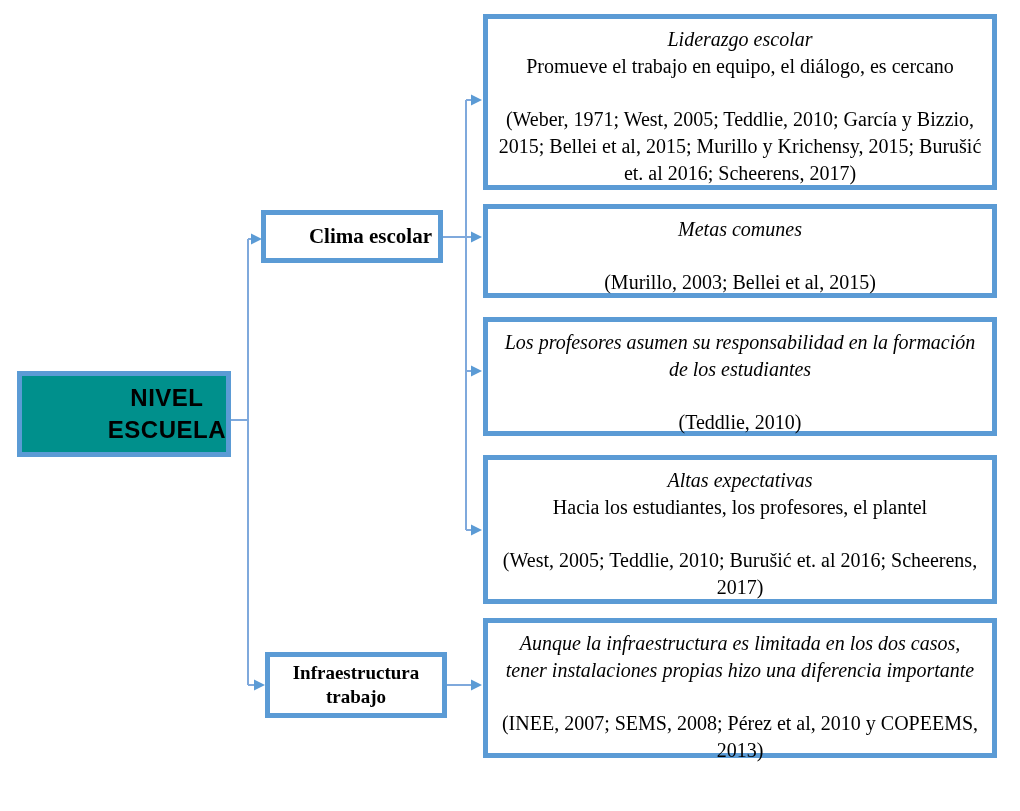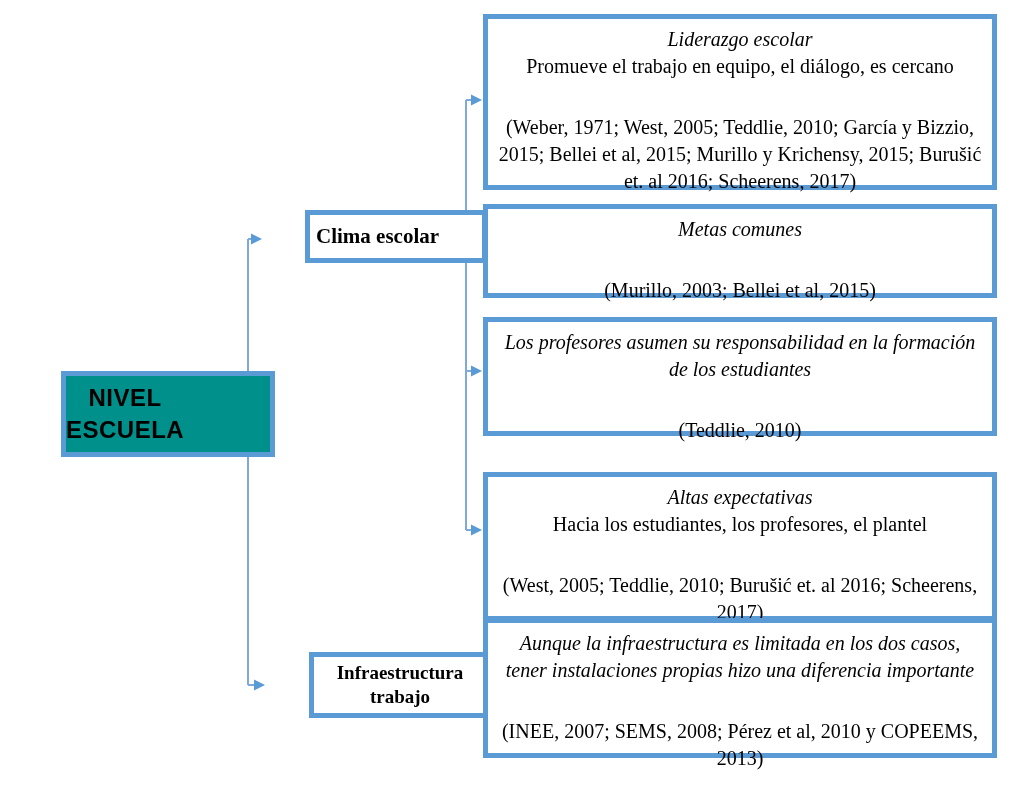--- a/index.html
+++ b/index.html
@@ -32,23 +32,22 @@
     stroke-width: 2;
   }
   svg.connectors polygon { fill: var(--arrowhead); }
 
   .node {
     position: absolute;
     border: 5px solid var(--node-border);
     background: #ffffff;
     display: flex;
     align-items: center;
-    justify-content: flex-start;
+    justify-content: flex-end;
     text-align: center;
-    margin-left: 44px;
   }
   .root-node {
     left: 17px; top: 371px; width: 214px; height: 86px;
     background: var(--root-fill);
     font-family: "Liberation Sans", sans-serif;
     font-weight: bold;
     font-size: 24px;
     line-height: 1.35;
     letter-spacing: 0.5px;
     white-space: pre-line;
@@ -68,27 +67,27 @@
     border: 5px solid var(--node-border);
     background: #ffffff;
     text-align: center;
     font-size: 20px;
     line-height: 27px;
     padding: 7px 10px 21px 10px;
   }
   .leaf-1 { top: 14px;  height: 176px; }
   .leaf-2 { top: 204px; height: 94px;  }
   .leaf-3 { top: 317px; height: 119px; }
-  .leaf-4 { top: 472px; height: 149px; }
+  .leaf-4 { top: 455px; height: 149px; }
   .leaf-5 { top: 618px; height: 140px; }
 
   .box-title { font-style: italic; }
   .box-sub { }
   .box-sub:empty { display: none; }
-  .box-cite { margin-top: 34px; }
+  .box-cite { margin-top: 26px; }
 </style>
 </head>
 <body>
 
 <div class="canvas">
 
   <svg class="connectors" viewBox="0 0 1020 811">
 
     <path d="M231 420 H248"></path>
     <path d="M248 239 V685"></path>

